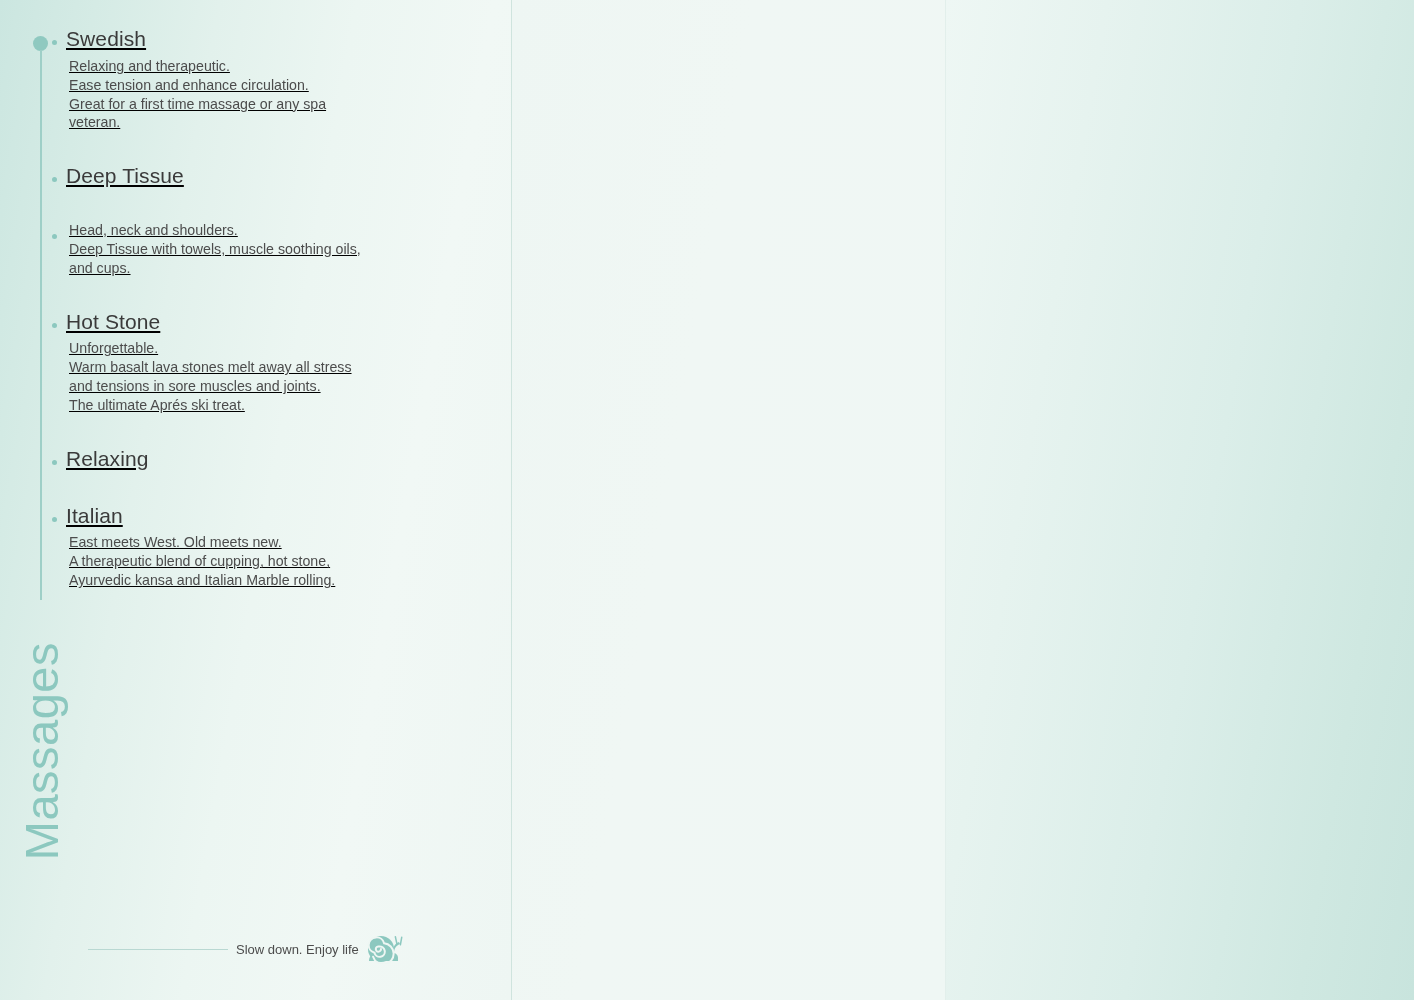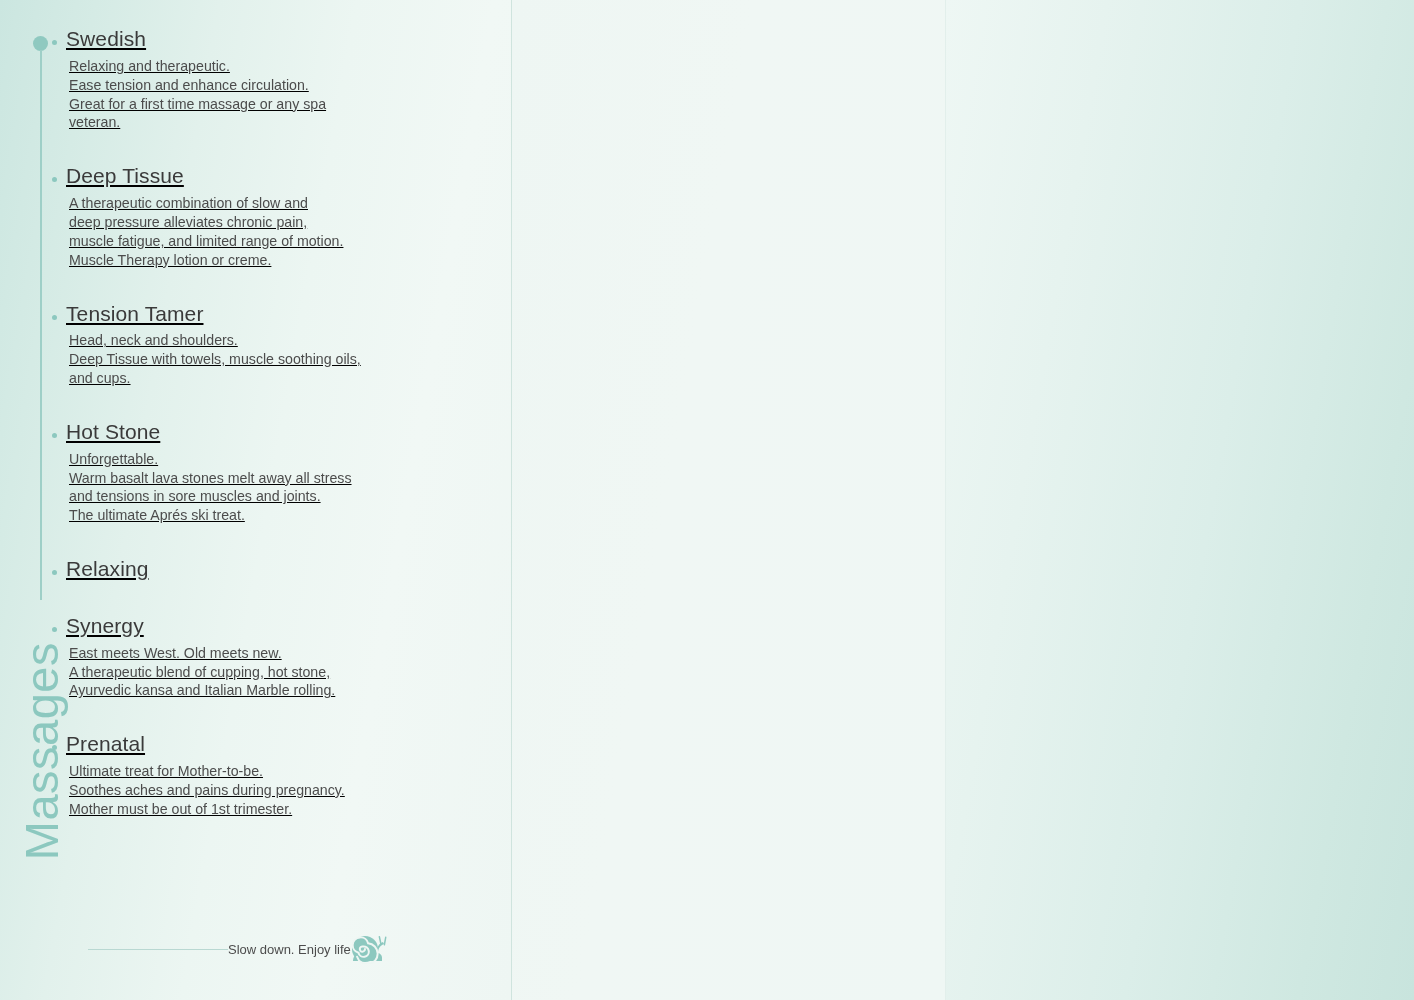--- a/index.html
+++ b/index.html
@@ -113,21 +113,21 @@
     margin: 0 0 0 3px;
     white-space: pre-line;
   }
 
   
   .footer {
     position: absolute;
     bottom: 36px;
     display: flex;
     align-items: center;
-    gap: 0;
+    gap: 8px;
   }
   .footer-rule {
     height: 1px;
     background: #b9d8d2;
   }
   .footer-text {
     font-size: 13px;
     color: #4c4c4c;
     white-space: nowrap;
   }
@@ -151,57 +151,45 @@
         <span class="bullet"></span>
         <div class="entry-title">Swedish</div>
         <div class="entry-desc">Relaxing and therapeutic.
 Ease tension and enhance circulation.
 Great for a first time massage or any spa
 veteran.</div>
       </div>
       <div class="entry">
         <span class="bullet"></span>
         <div class="entry-title">Deep Tissue</div>
-        <div class="entry-desc">A therapeutic combination of slow and
-deep pressure alleviates chronic pain,
-muscle fatigue, and limited range of motion.
-Muscle Therapy lotion or creme.</div>
-      </div>
-      <div class="entry">
-        <span class="bullet"></span>
-        <div class="entry-title">Tension Tamer</div>
+      </div>
+      <div class="entry">
+        <span class="bullet"></span>
         <div class="entry-desc">Head, neck and shoulders.
 Deep Tissue with towels, muscle soothing oils,
 and cups.</div>
       </div>
       <div class="entry">
         <span class="bullet"></span>
         <div class="entry-title">Hot Stone</div>
         <div class="entry-desc">Unforgettable.
 Warm basalt lava stones melt away all stress
 and tensions in sore muscles and joints.
 The ultimate Aprés ski treat.</div>
       </div>
       <div class="entry">
         <span class="bullet"></span>
         <div class="entry-title">Relaxing</div>
       </div>
       <div class="entry">
         <span class="bullet"></span>
-        <div class="entry-title">Synergy</div>
+        <div class="entry-title">Italian</div>
         <div class="entry-desc">East meets West. Old meets new.
 A therapeutic blend of cupping, hot stone,
 Ayurvedic kansa and Italian Marble rolling.</div>
-      </div>
-      <div class="entry">
-        <span class="bullet"></span>
-        <div class="entry-title">Prenatal</div>
-        <div class="entry-desc">Ultimate treat for Mother-to-be.
-Soothes aches and pains during pregnancy.
-Mother must be out of 1st trimester.</div>
       </div>
     </div>
 
     <div class="footer footer-massages">
       <div class="footer-rule"></div>
       <div class="footer-text">Slow down. Enjoy life</div>
       <svg class="snail" width="38" height="30" viewBox="0 0 38 30">
         <g fill="#8cc8bf">
           <path d="M2 27 C2 23 4 20 8 19 L26 19 C29 19 31 21 31 24 L31 27 Z"></path>
           <circle cx="14" cy="15" r="13"></circle>

